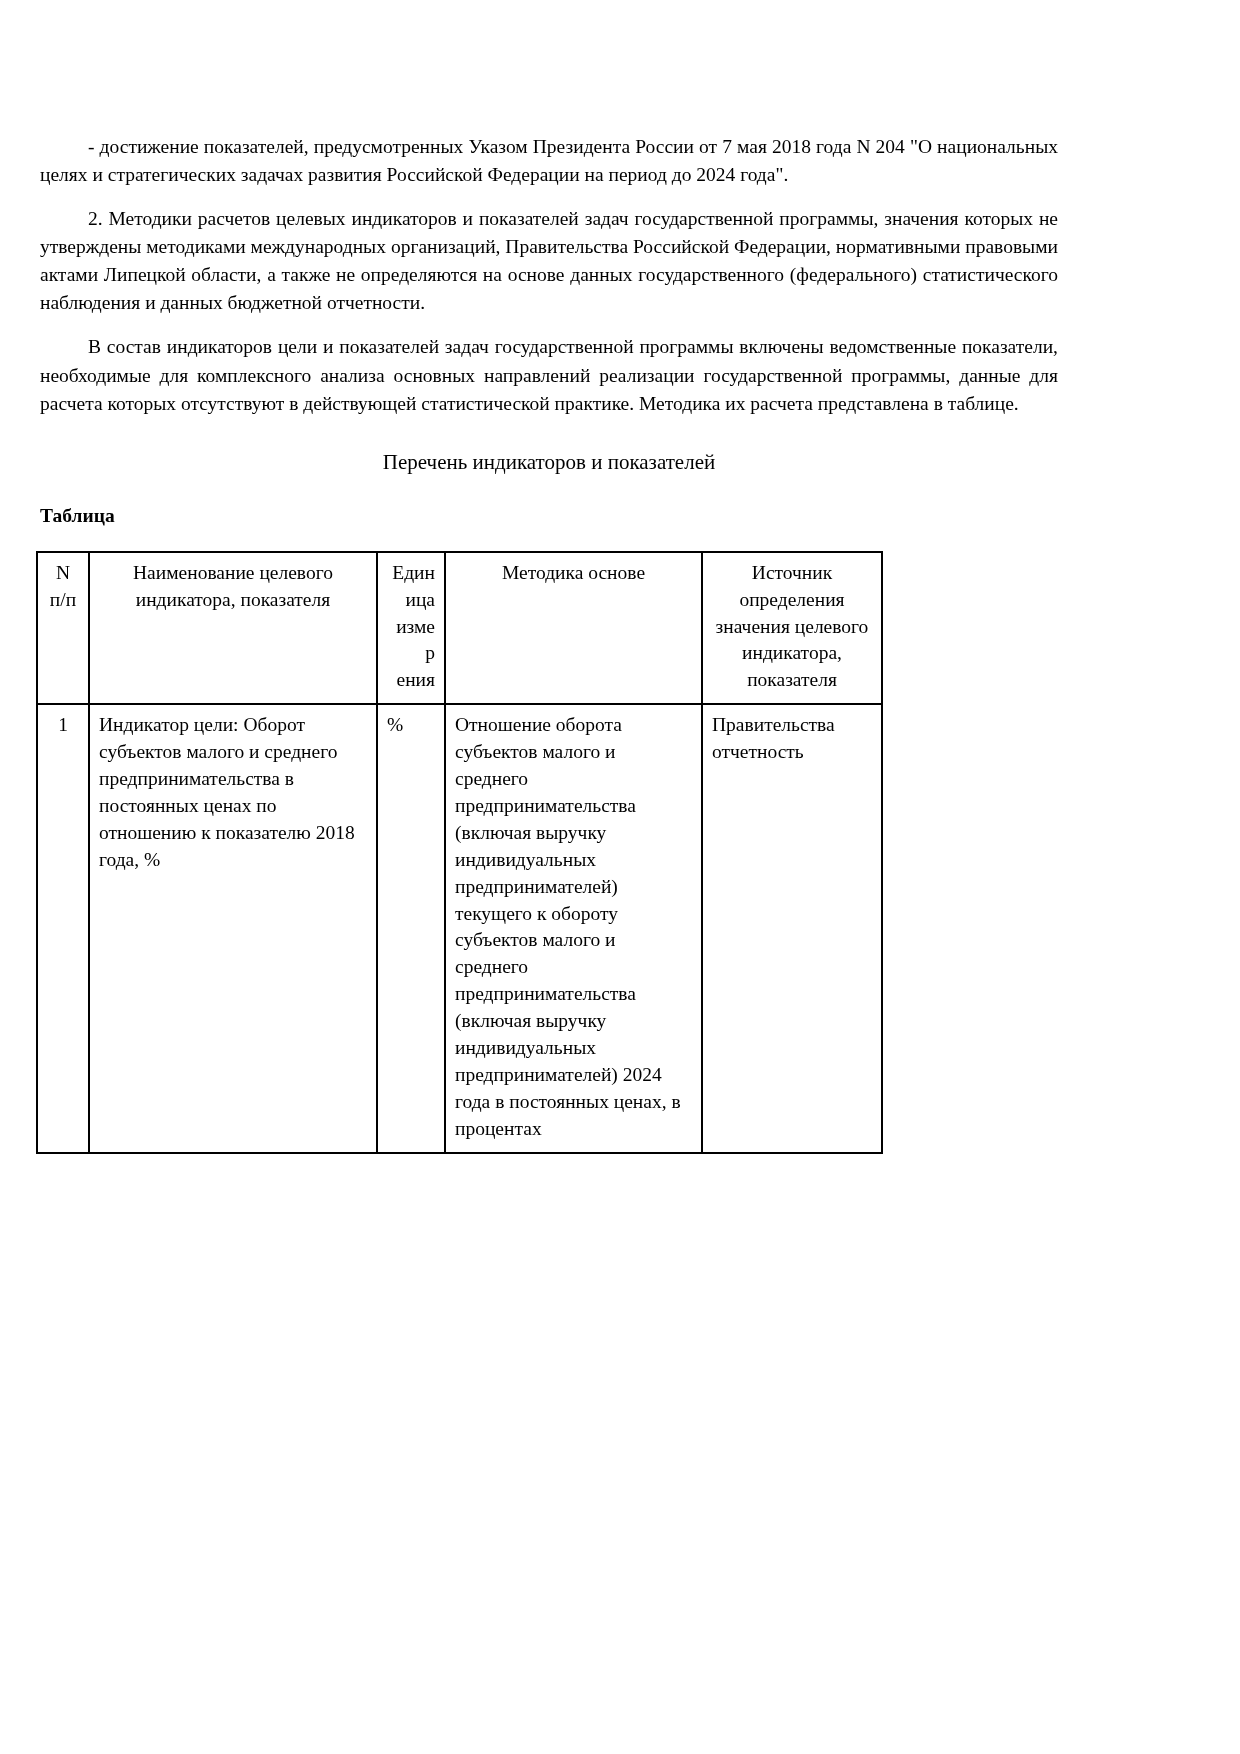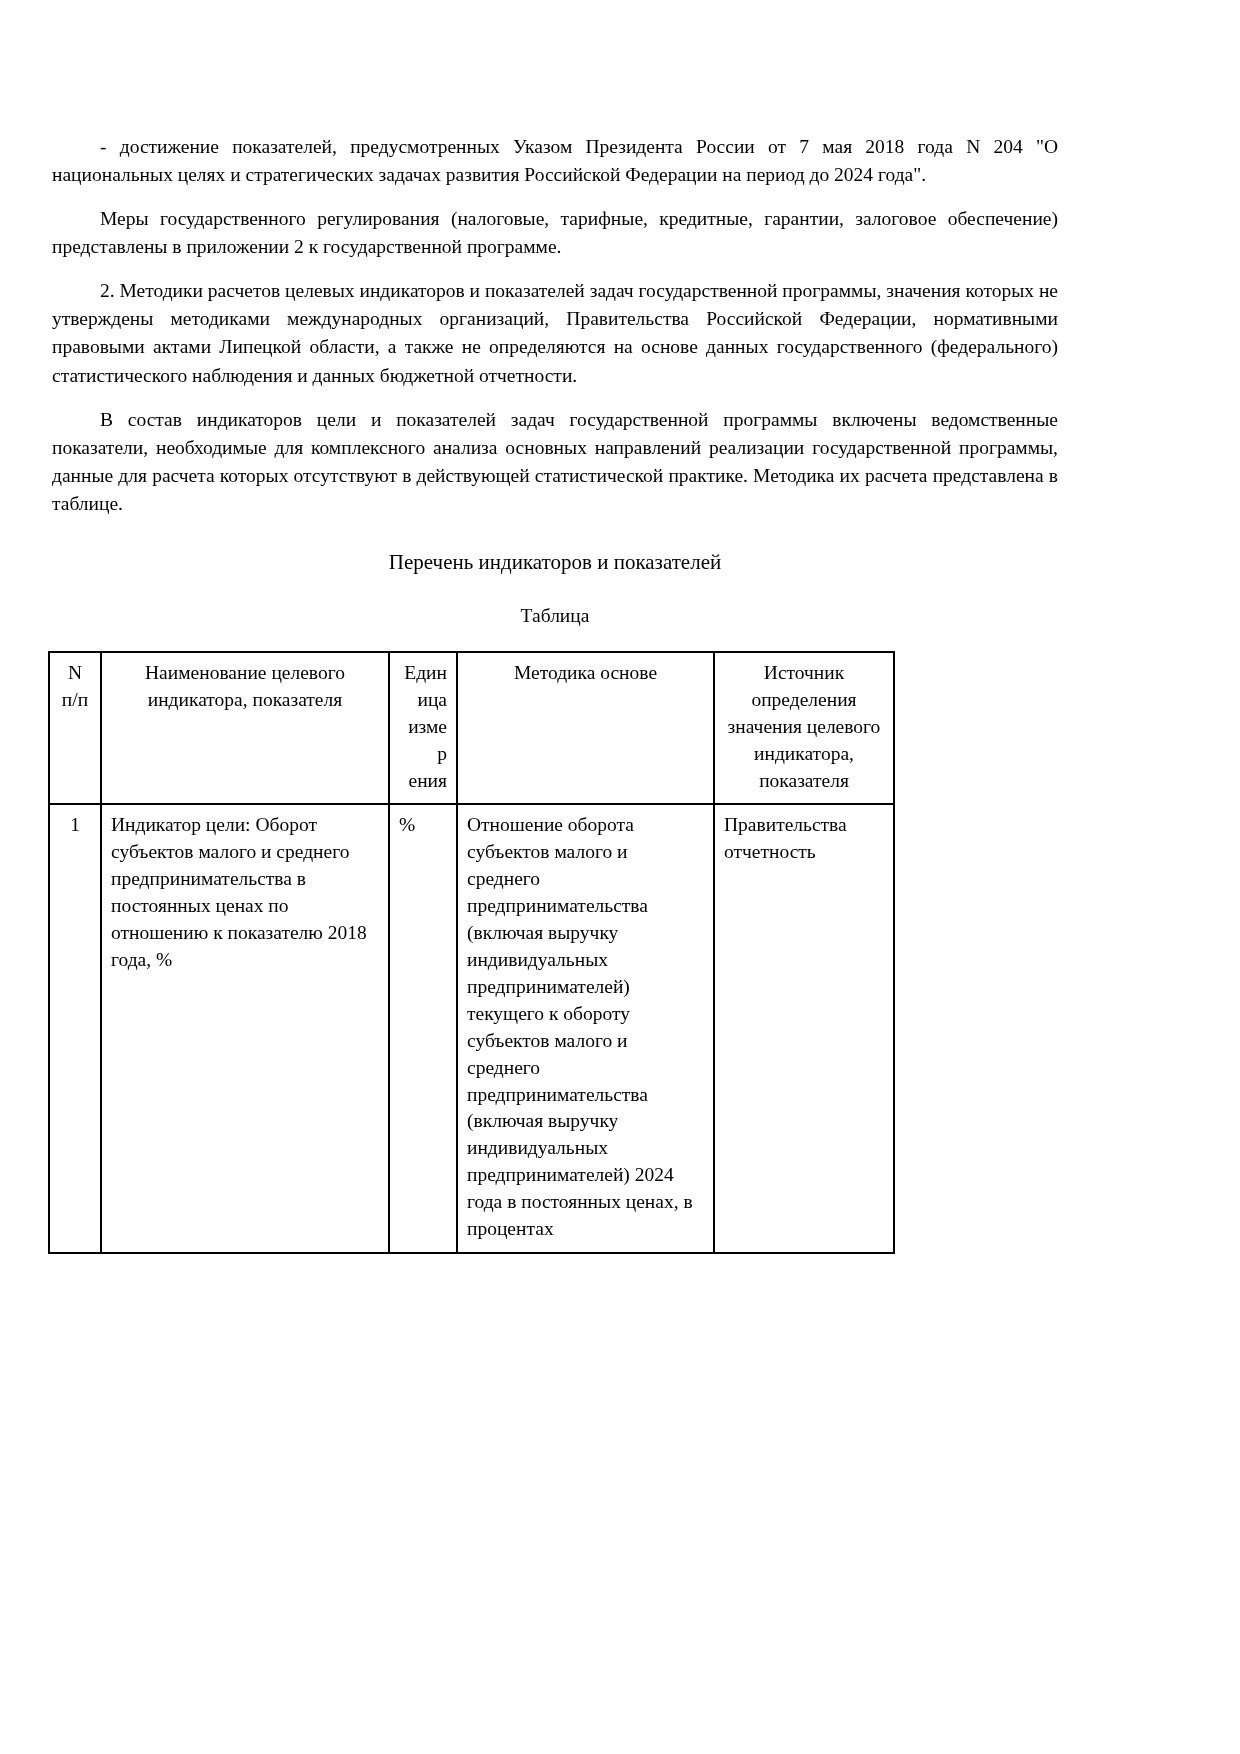--- a/index.html
+++ b/index.html
@@ -12,39 +12,40 @@
     height: 1754px;
     font-family: "Liberation Serif", serif;
     color: #000000;
     position: relative;
     overflow: hidden;
   }
   .page {
     box-sizing: border-box;
     width: 1240px;
     height: 1592px;
-    padding: 133px 182px 40px 52px;
+    padding: 133px 182px 40px 40px;
   }
   .para {
     font-size: 19.5px;
     line-height: 1.44;
     text-align: justify;
     text-indent: 48px;
     margin: 0 0 16px 0;
   }
   .heading {
     font-size: 21px;
     font-weight: normal;
     text-align: center;
     margin: 32px 0 0 0;
   }
   .table-label {
     font-size: 19.5px;
-    text-align: center;
+    text-align: left;
     margin: 30px 0 24px 0;
+    font-weight: bold;
   }
   table.doc-table {
     border-collapse: collapse;
     table-layout: fixed;
     width: 845px;
     margin-left: -4px;
   }
   table.doc-table th,
   table.doc-table td {
     border: 2px solid #000000;
@@ -71,21 +72,20 @@
   tbody td {
     height: 410px;
   }
 </style>
 </head>
 <body>
 
 <div class="page">
 
   <p class="para">- достижение показателей, предусмотренных Указом Президента России от 7 мая 2018 года N 204 "О национальных целях и стратегических задачах развития Российской Федерации на период до 2024 года".</p>
-  <p class="para">Меры государственного регулирования (налоговые, тарифные, кредитные, гарантии, залоговое обеспечение) представлены в приложении 2 к государственной программе.</p>
   <p class="para">2. Методики расчетов целевых индикаторов и показателей задач государственной программы, значения которых не утверждены методиками международных организаций, Правительства Российской Федерации, нормативными правовыми актами Липецкой области, а также не определяются на основе данных государственного (федерального) статистического наблюдения и данных бюджетной отчетности.</p>
   <p class="para">В состав индикаторов цели и показателей задач государственной программы включены ведомственные показатели, необходимые для комплексного анализа основных направлений реализации государственной программы, данные для расчета которых отсутствуют в действующей статистической практике. Методика их расчета представлена в таблице.</p>
 
   <h2 class="heading">Перечень индикаторов и показателей</h2>
 
   <div class="table-label">Таблица</div>
 
   <table class="doc-table">
     <colgroup>
       <col class="col-num">

